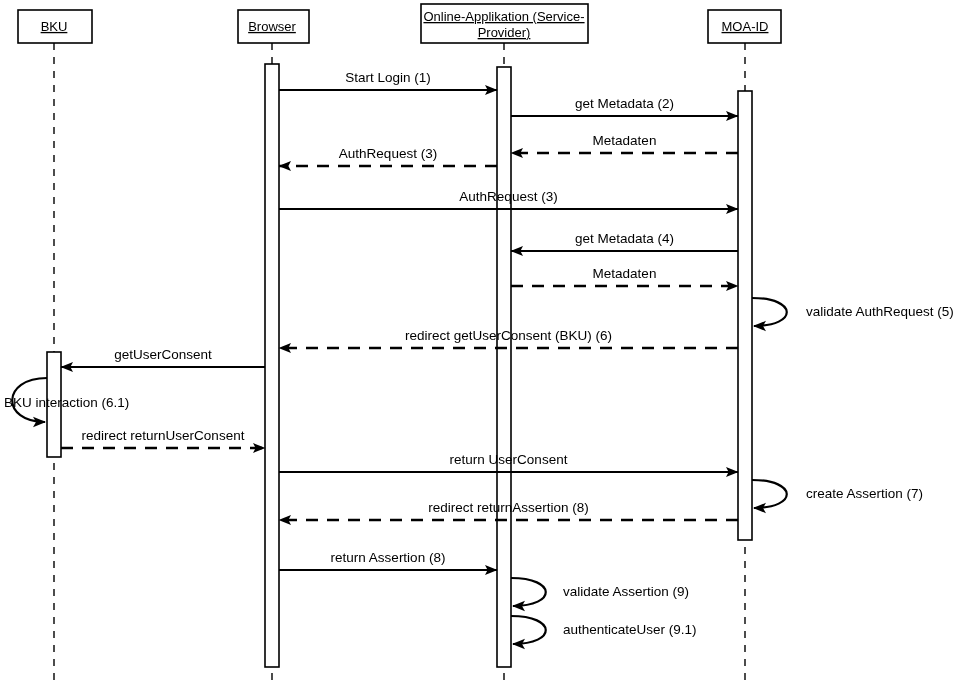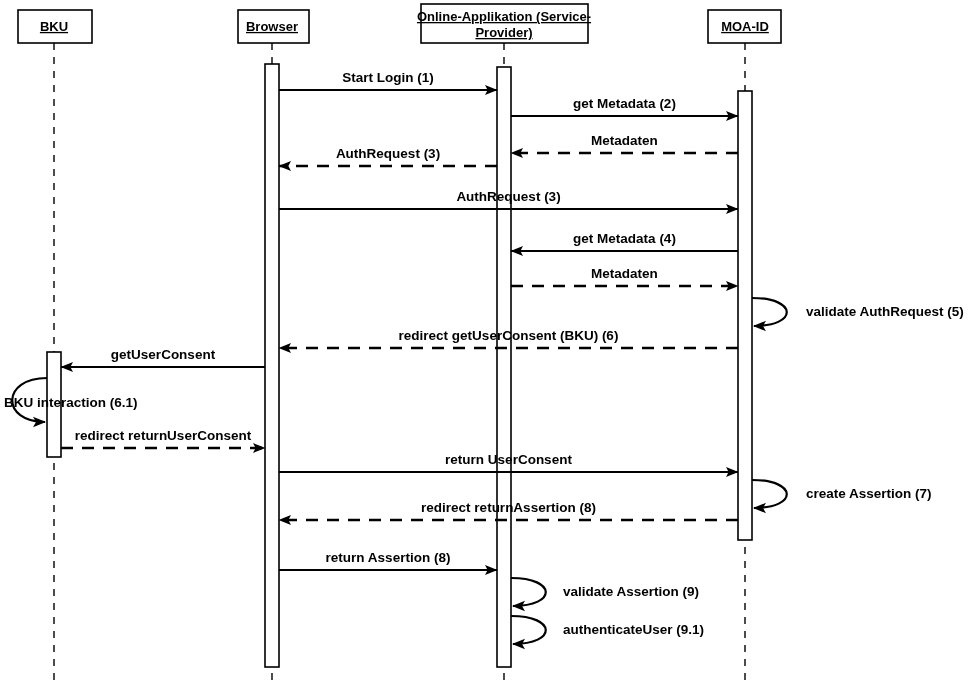--- a/index.html
+++ b/index.html
@@ -10,21 +10,20 @@
   }
   body {
     font-family: "Liberation Sans", sans-serif;
   }
   #diagram-root {
     position: relative;
     width: 968px;
     height: 687px;
     background: #ffffff;
     overflow: hidden;
-    font-weight: bold;
   }
   #diagram-svg {
     position: absolute;
     left: 0;
     top: 0;
     width: 968px;
     height: 687px;
   }
   .lifeline-header-box {
     fill: #ffffff;

